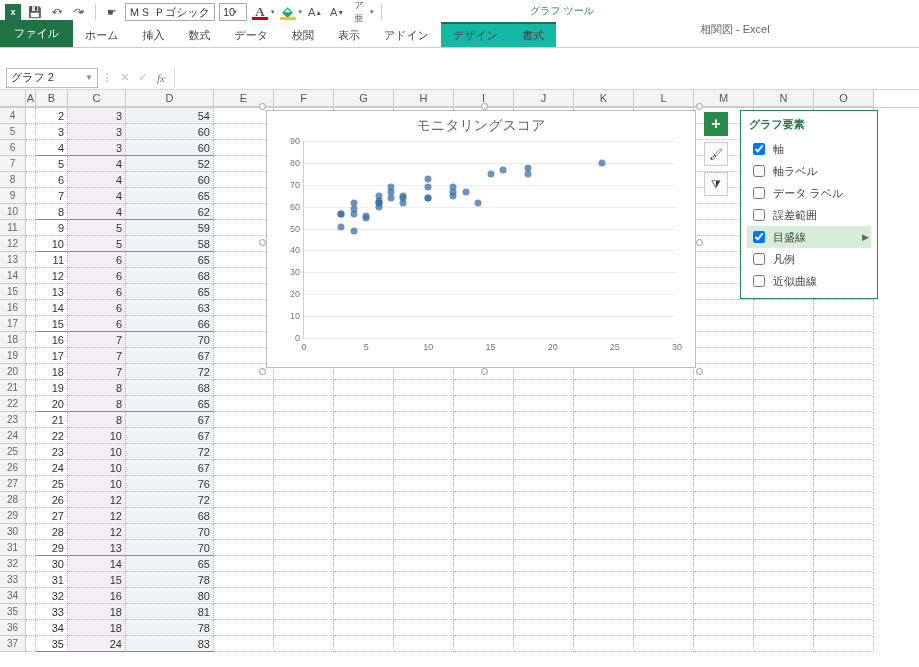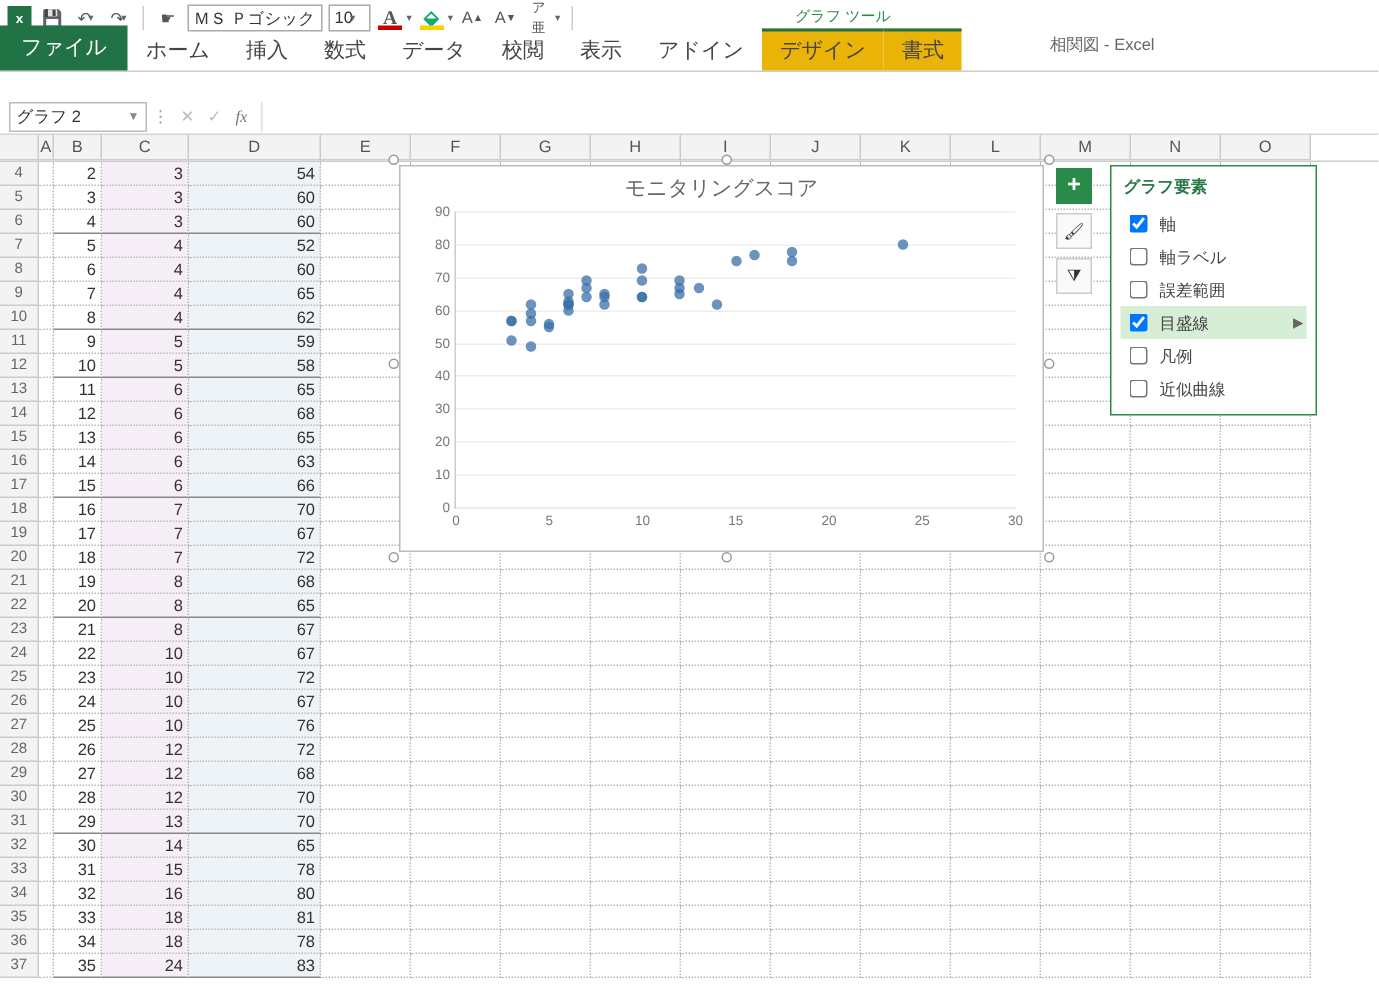--- a/index.html
+++ b/index.html
@@ -9,23 +9,23 @@
   .excel-ico { background:#217346; color:#fff; font-weight:bold; font-size:9px; width:16px; height:16px; display:flex; align-items:center; justify-content:center; }
   .save-ico { color:#4169c0; }
   .dd { font-size:7px; color:#666; margin-left:-2px; }
   .sep { width:1px; height:16px; background:#ccc; margin:0 3px; }
   .font-box { border:1px solid #aaa; height:18px; font-size:11px; padding:1px 3px; display:flex; align-items:center; }
   .fname { width:90px; }
   .fsize { width:28px; }
   .color-A { font-family:serif; font-size:13px; font-weight:bold; position:relative; padding:0 2px; }
   .color-A .bar { position:absolute; bottom:1px; left:1px; right:1px; height:3px; }
   .ribbon { display:flex; align-items:flex-end; height:24px; border-bottom:1px solid #ccc; }
-  .rtab { padding:4px 12px 4px; font-size:14px; color:#444; cursor:pointer; }
+  .rtab { padding:4px 12px 4px; font-size:11px; color:#444; cursor:pointer; }
   .rtab.file { background:#217346; color:#fff; padding:6px 14px; }
-  .rtab.ctx { background:#eab308; border-top:2px solid #217346; }
+  .rtab.ctx { background:#14b8a6; border-top:2px solid #217346; }
   .namebox-row { display:flex; align-items:center; height:24px; border-bottom:1px solid #d4d4d4; margin-top:18px; }
   .namebox { width:92px; height:20px; border:1px solid #bbb; margin-left:6px; display:flex; align-items:center; padding:0 4px; }
   .namebox .dd2 { margin-left:auto; font-size:8px; color:#888; }
   .fx-btn { width:18px; text-align:center; color:#999; }
   .fx { font-style:italic; font-family:serif; color:#777; }
   .formula { flex:1; height:20px; border-left:1px solid #ddd; margin-left:4px; }
   .grid-area { position:relative; }
   .colhdrs { display:flex; height:18px; border-bottom:1px solid #ccc; }
   .rowhdr { width:26px; background:#f3f3f3; border-right:1px solid #ccc; border-bottom:1px solid #ccc; font-size:10px; color:#666; display:flex; align-items:center; justify-content:center; }
   .ch { background:#f3f3f3; border-right:1px solid #ccc; border-bottom:1px solid #ccc; display:flex; align-items:center; justify-content:center; font-size:11px; color:#555; }
@@ -842,20 +842,24 @@
         <label>
           <input type="checkbox" checked="" style="">
           <span>軸</span>
         </label>
         <label>
           <input type="checkbox" style="">
           <span>軸ラベル</span>
         </label>
         <label>
           <input type="checkbox" style="">
+          <span>データ ラベル</span>
+        </label>
+        <label>
+          <input type="checkbox" style="">
           <span>誤差範囲</span>
         </label>
         <label class="hl">
           <input type="checkbox" checked="" style="">
           <span>目盛線</span>
           <span class="arrow">▶</span>
         </label>
         <label>
           <input type="checkbox" style="">
           <span>凡例</span>

